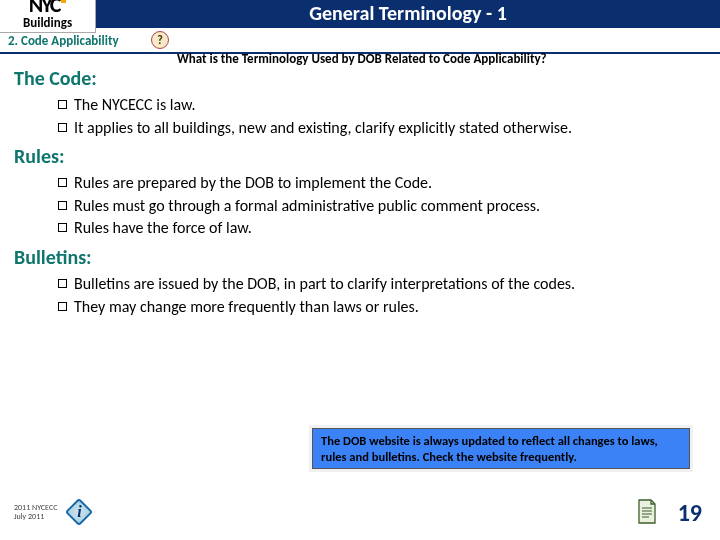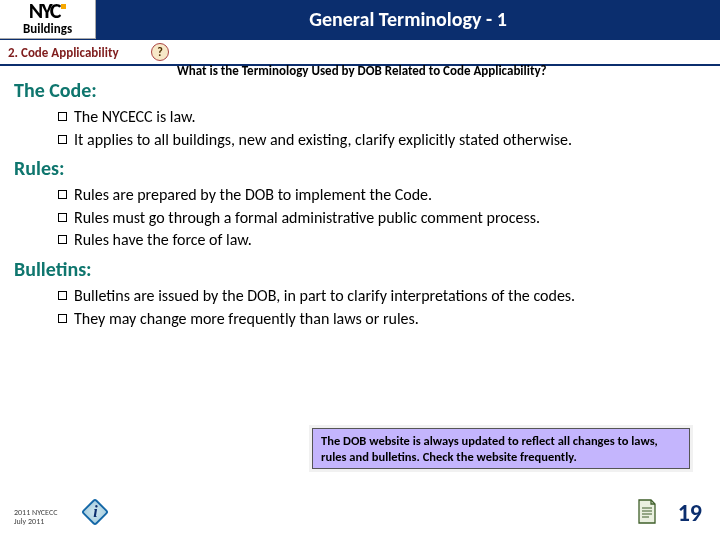--- a/index.html
+++ b/index.html
@@ -5,21 +5,21 @@
   * { box-sizing: border-box; margin: 0; padding: 0; }
   body {
     font-family: Calibri, "Segoe UI", Arial, sans-serif;
     width: 720px;
     height: 540px;
     background: #fff;
     position: relative;
     overflow: hidden;
   }
   .header {
-    height: 40px;
+    height: 28px;
     background: #0b2e6e;
     display: flex;
     align-items: center;
     position: relative;
     border-bottom: 2px solid #0b2e6e;
   }
   .logo {
     width: 96px;
     height: 40px;
     background: #fff;
@@ -59,21 +59,21 @@
     font-weight: 700;
   }
   .subheader {
     height: 26px;
     display: flex;
     align-items: center;
     border-bottom: 2px solid #0b2e6e;
   }
   .crumb {
     width: 145px;
-    color: #7f1d1d;
+    color: #0f766e;
     font-size: 13px;
     font-weight: 700;
     padding-left: 8px;
   }
   .qmark {
     width: 18px; height: 18px;
     border-radius: 50%;
     border: 1.5px solid #a44;
     background: #f7e8c8;
     color: #4a2d00;
@@ -119,40 +119,40 @@
     height: 7px;
     border: 1.5px solid #000;
     background: #fff;
   }
   .note-box {
     position: absolute;
     right: 30px;
     top: 428px;
     width: 378px;
     border: 1.5px solid #555;
-    background: #c4b5fd;
+    background: #3b82f6;
     padding: 4px 8px;
     font-size: 12.5px;
     font-weight: 700;
     line-height: 1.25;
     box-shadow: 0 0 0 3px rgba(180,180,180,0.18);
   }
   .footer {
     position: absolute;
     left: 0; right: 0; bottom: 0;
     height: 50px;
     display: flex;
     align-items: center;
     justify-content: space-between;
     padding: 0 18px 6px 14px;
   }
   .foot-left {
     display: flex;
-    align-items: flex-end;
-    gap: 24px;
+    align-items: center;
+    gap: 8px;
   }
   .foot-meta {
     font-size: 8px;
     line-height: 1.1;
     color: #444;
   }
   .info-icon {
     width: 28px; height: 28px;
     position: relative;
   }

